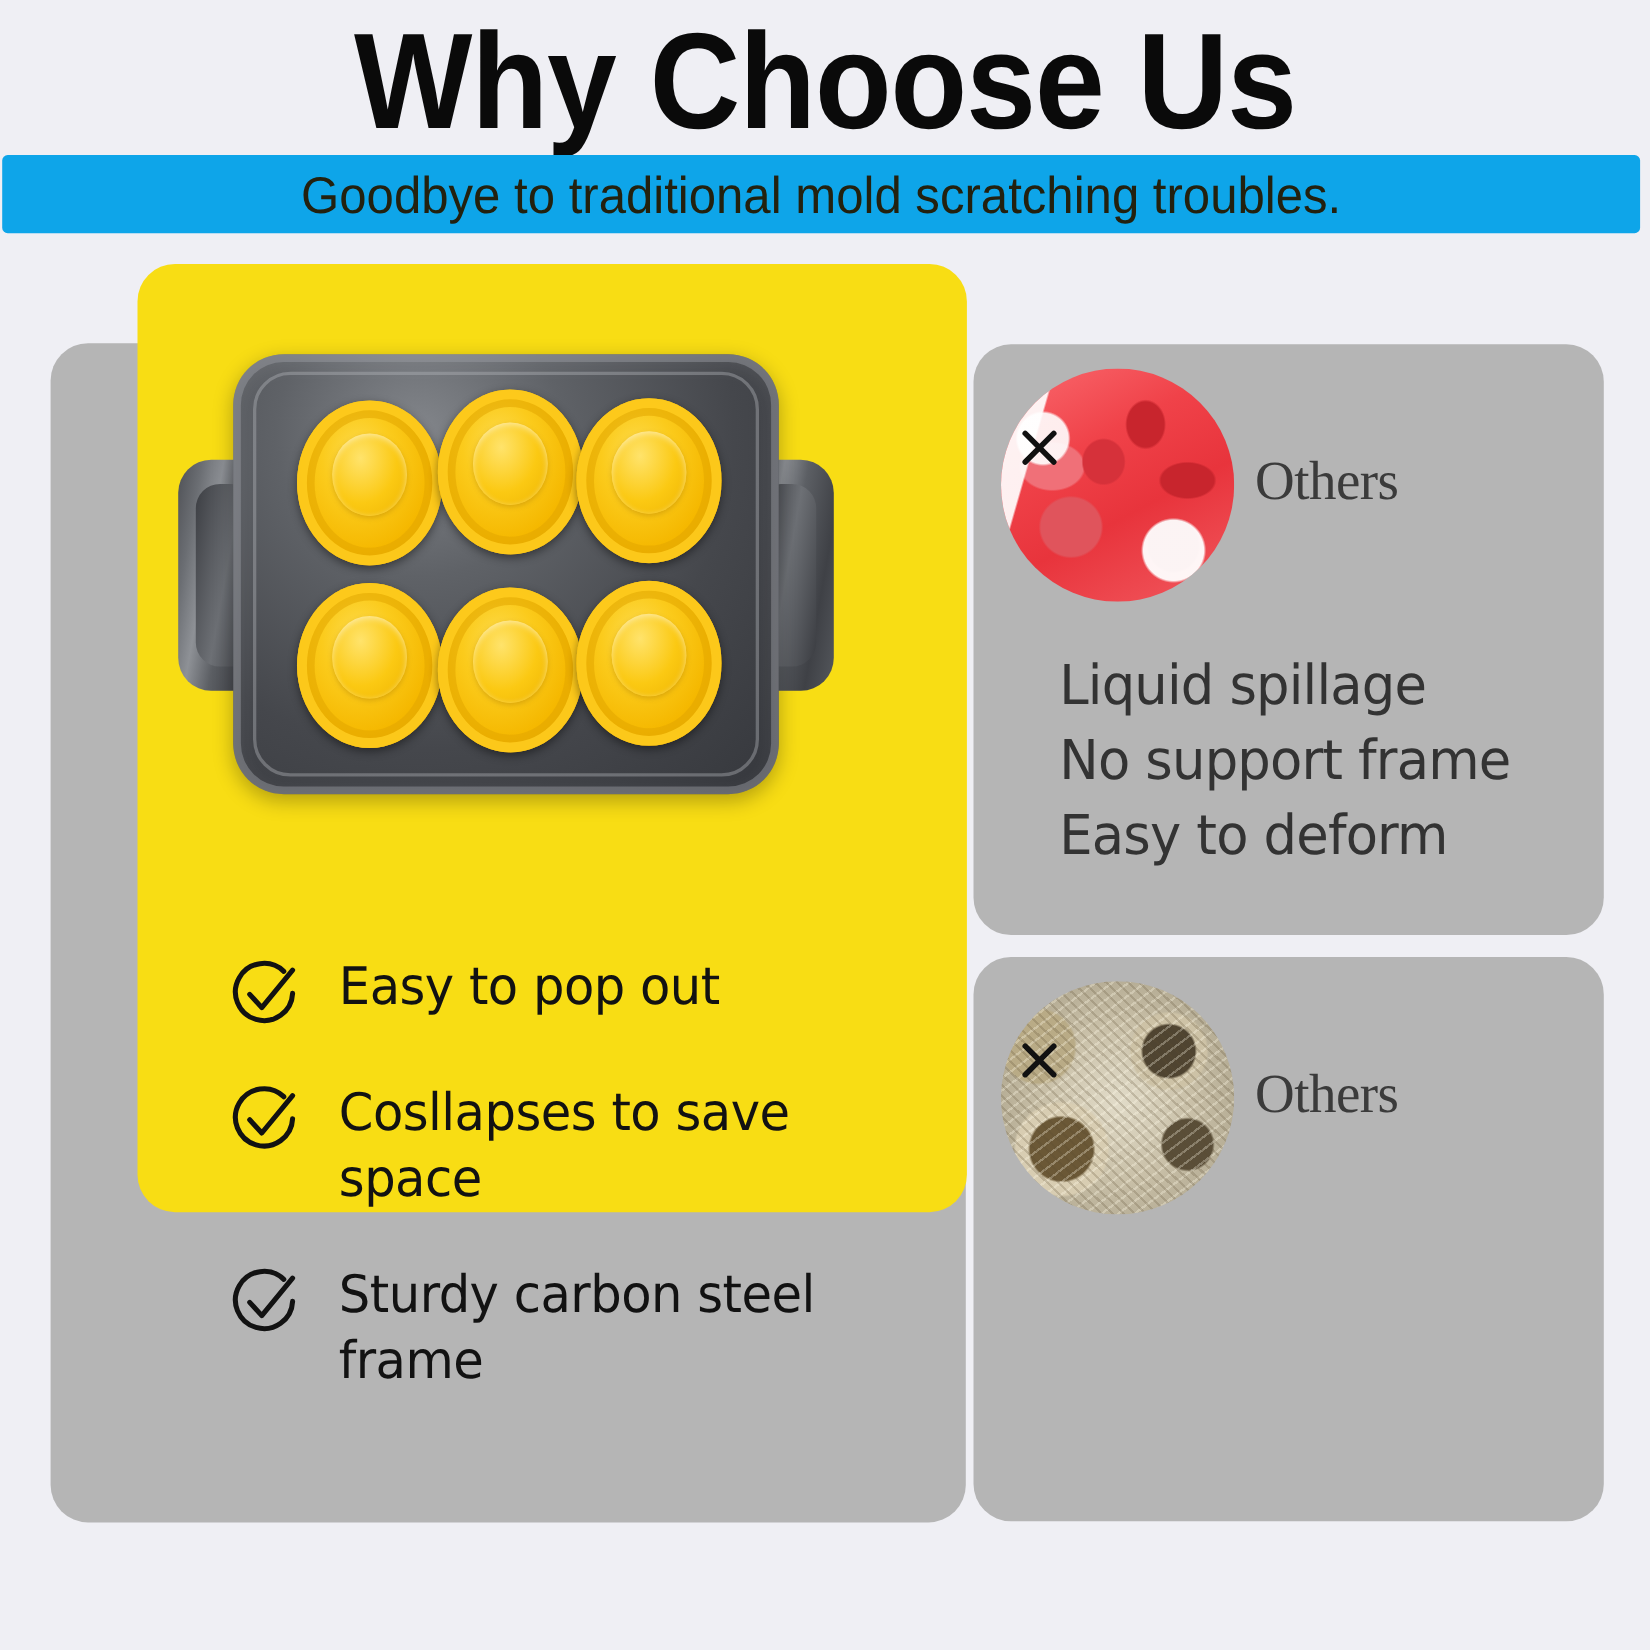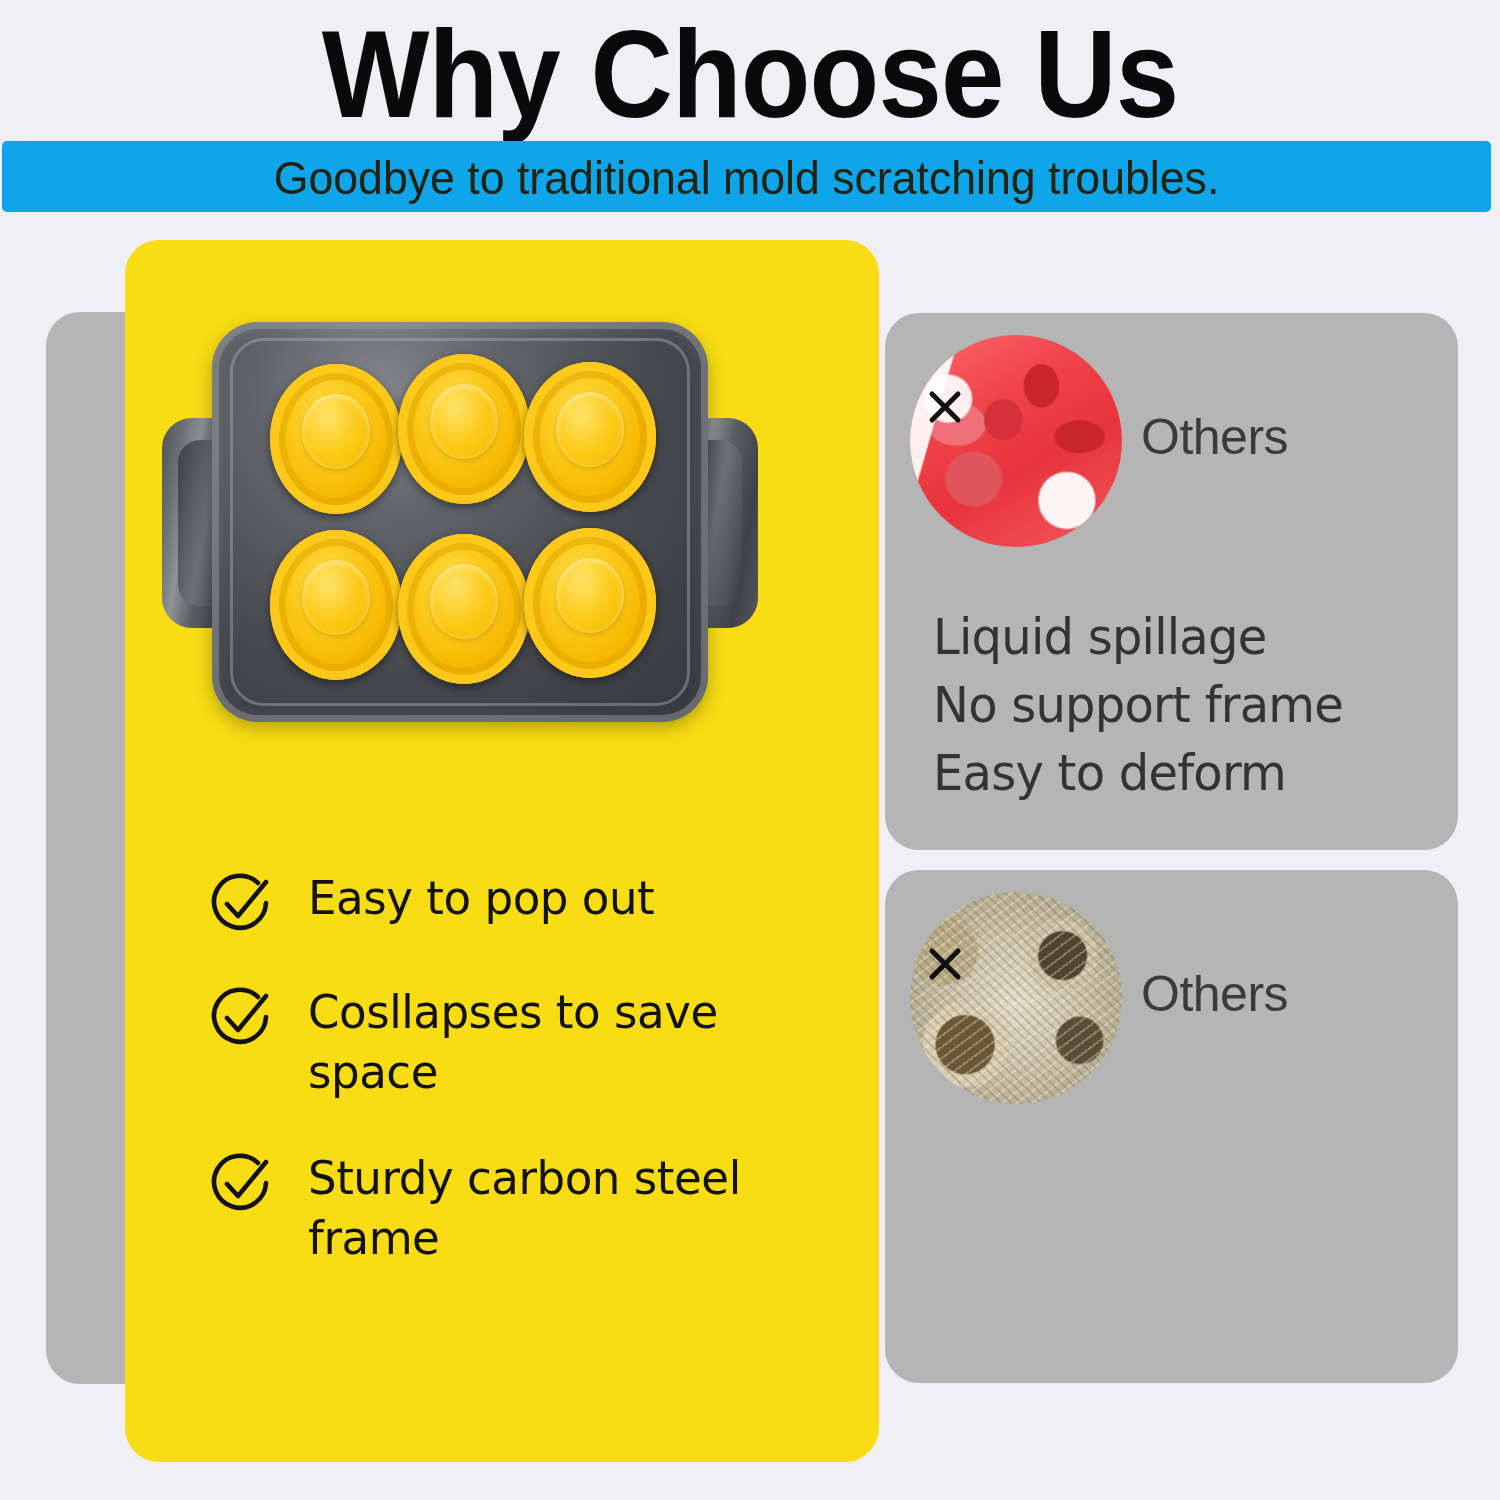--- a/index.html
+++ b/index.html
@@ -65,21 +65,21 @@
     left: 46px; top: 312px;
     width: 832px;
     height: 1072px;
     background: #b5b5b5;
     border-radius: 34px;
   }
   #left-yellow-card {
     position: absolute;
     left: 125px; top: 240px;
     width: 754px;
-    height: 1222px;
+    height: 862px;
     background: #f8dd14;
     border-radius: 34px;
   }
 
   
   #product-photo {
     position: absolute;
     left: 160px; top: 322px;
     width: 600px;
     height: 400px;
@@ -243,32 +243,32 @@
   .x-mark {
     position: absolute;
     left: 40px; top: 74px;
     width: 40px;
     height: 40px;
     z-index: 3;
   }
   .others-label {
     position: absolute;
     left: 256px; top: 96px;
-    font-family: Liberation Sans, sans-serif;
+    font-family: Liberation Serif, serif;
     font-size: 50px;
     line-height: 56px;
     color: #3b3b3b;
     letter-spacing: -0.5px;
   }
   .others-lines {
     position: absolute;
     left: 48px;
     right: 22px;
   }
-  #others-lines-1 { top: 290px; }
+  #others-lines-1 { top: 276px; margin-left: 30px; }
   #others-lines-2 { top: 278px; }
   .others-line {
     font-family: "DejaVu Sans", sans-serif;
     font-size: 50px;
     line-height: 68px;
     color: #333333;
     letter-spacing: -0.8px;
     white-space: nowrap;
     transform: scaleX(0.96);
     transform-origin: left center;

